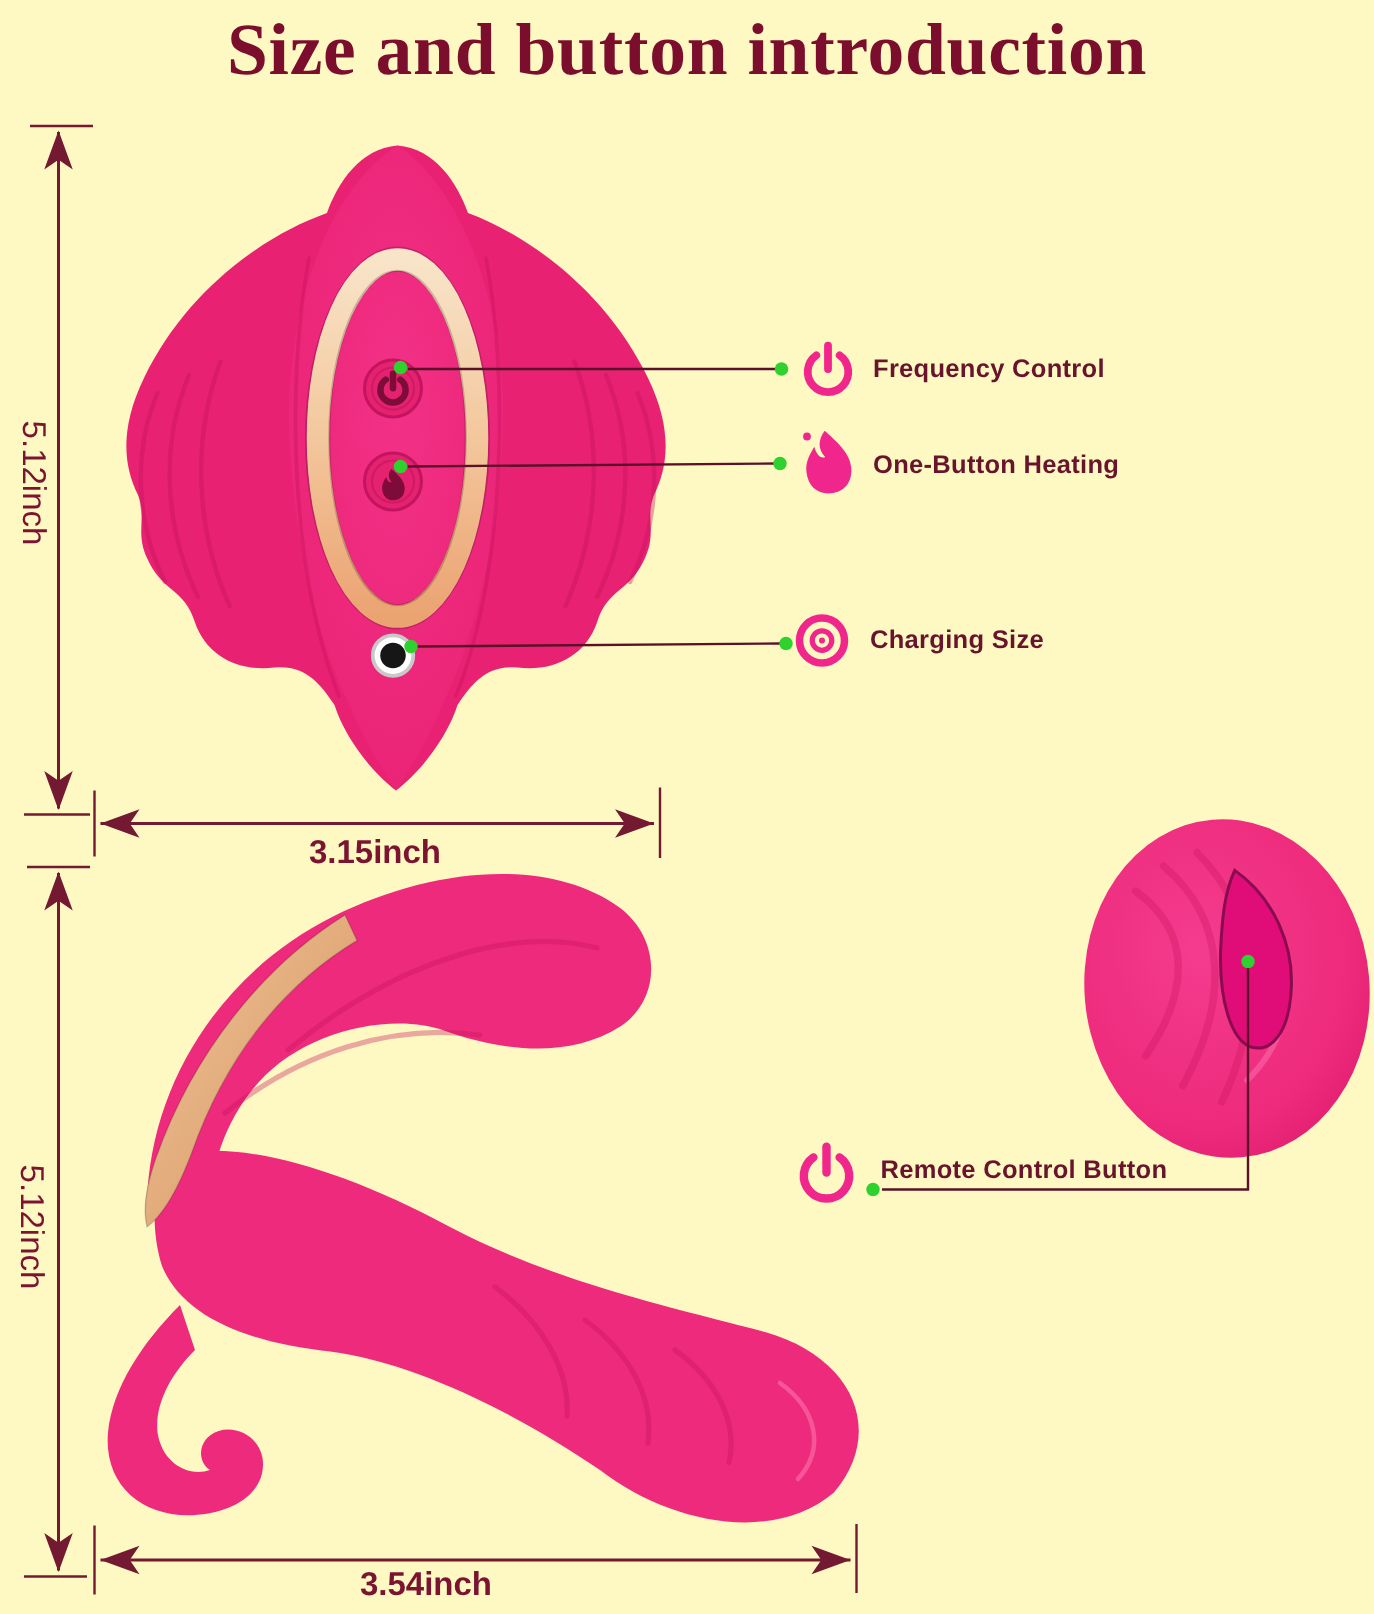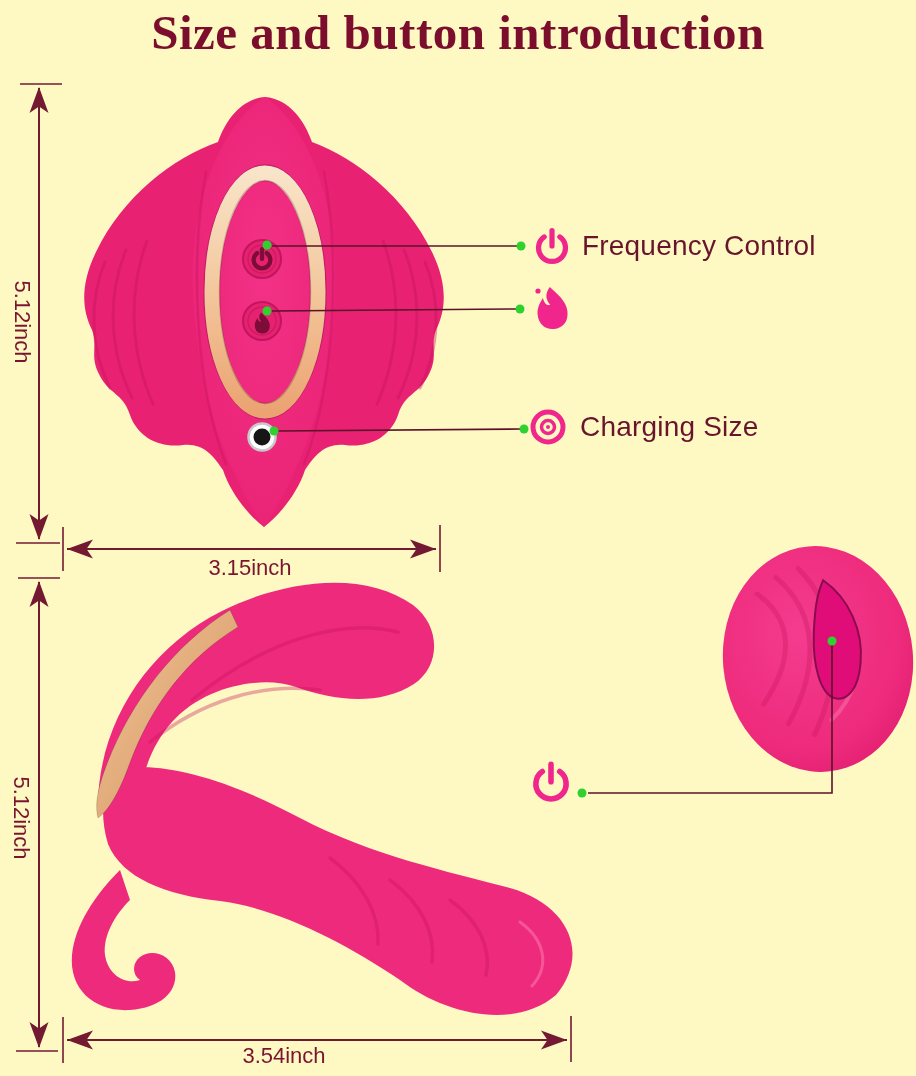--- a/index.html
+++ b/index.html
@@ -7,27 +7,27 @@
     position:relative;width:916px;height:1076px;background:#fef9c3;
     overflow:hidden;font-family:"Liberation Sans","DejaVu Sans",sans-serif;
   }
   .title{
     position:absolute;left:0;right:0;top:6px;text-align:center;
     font-family:"Liberation Serif","DejaVu Serif",serif;font-weight:700;
     font-size:49px;color:#7B0E2D;letter-spacing:.5px;line-height:1.1;
   }
   .art{position:absolute;left:0;top:0;}
   .label{
-    position:absolute;color:#69142D;font-size:28px;font-weight:400;
+    position:absolute;color:#69142D;font-size:17px;font-weight:700;
     white-space:nowrap;transform:translateY(-50%);letter-spacing:.2px;
   }
   .dim{
     position:absolute;color:#7A1430;font-size:22px;font-weight:500;white-space:nowrap;
   }
-  .dim-h{transform:translateX(-50%);}
+  .dim-h{transform:translateX(-50%);font-weight:bold;}
   .dim-v{transform:translate(-50%,-50%) rotate(90deg);}
 </style>
 </head>
 <body>
 
 <div class="stage">
 
   <div class="title">Size and button introduction</div>
 
   <svg class="art" width="916" height="1076" viewBox="0 0 916 1076">
@@ -249,15 +249,17 @@
       <use href="#powerGlyph" transform="translate(551,784) scale(1.12)" stroke="#F1268C" stroke-width="5"></use>
     </g>
   </svg>
 
   <div class="dim dim-v" style="left:22px;top:322px;">5.12inch</div>
   <div class="dim dim-h" style="left:250px;top:555px;">3.15inch</div>
   <div class="dim dim-v" style="left:21px;top:818px;">5.12inch</div>
   <div class="dim dim-h" style="left:284px;top:1043px;">3.54inch</div>
 
   <div class="label" style="left:582px;top:246px;">Frequency Control</div>
+  <div class="label" style="left:582px;top:310px;">One-Button Heating</div>
   <div class="label" style="left:580px;top:427px;">Charging Size</div>
+  <div class="label" style="left:587px;top:780px;">Remote Control Button</div>
 
 </div>
 
 </body></html>

